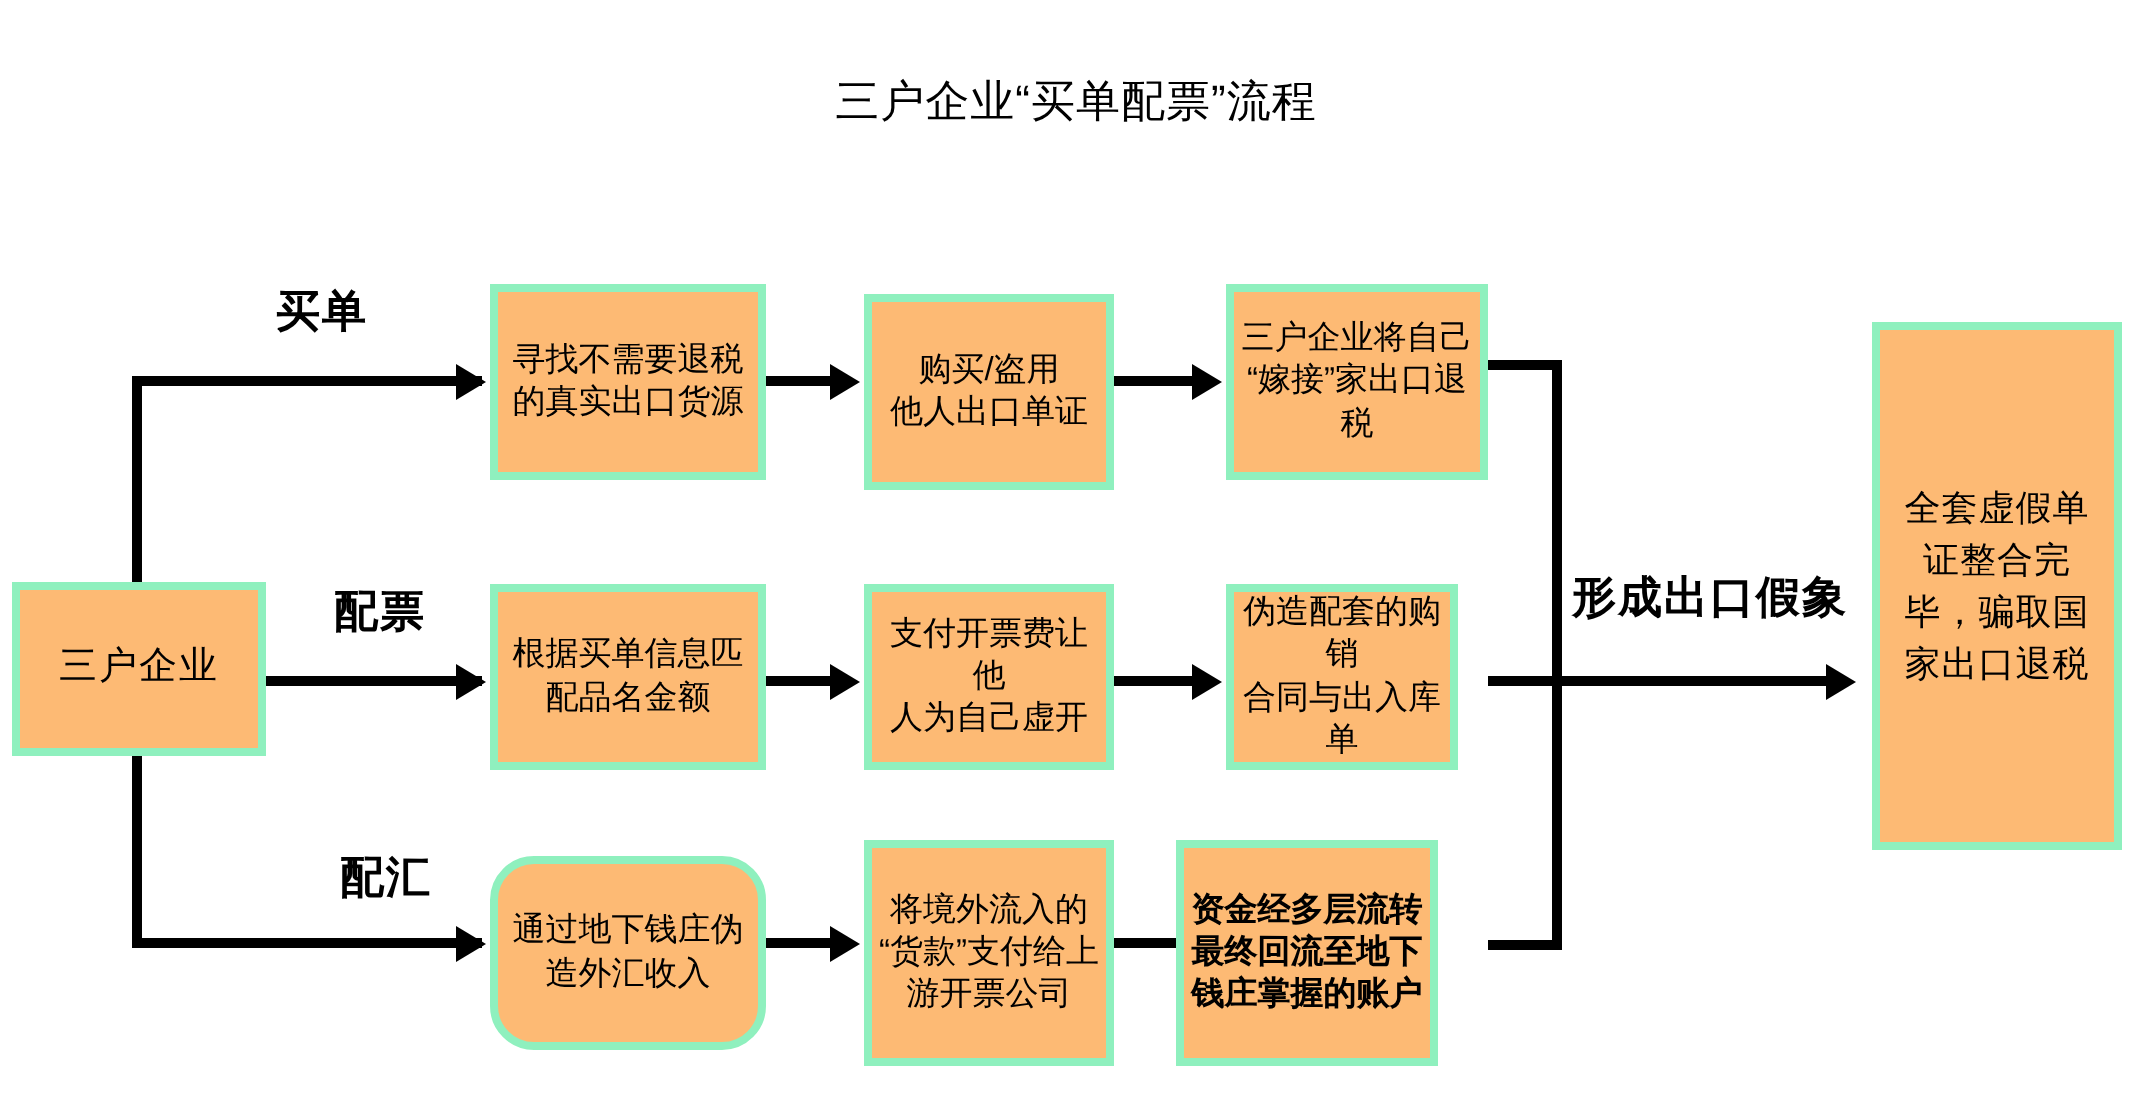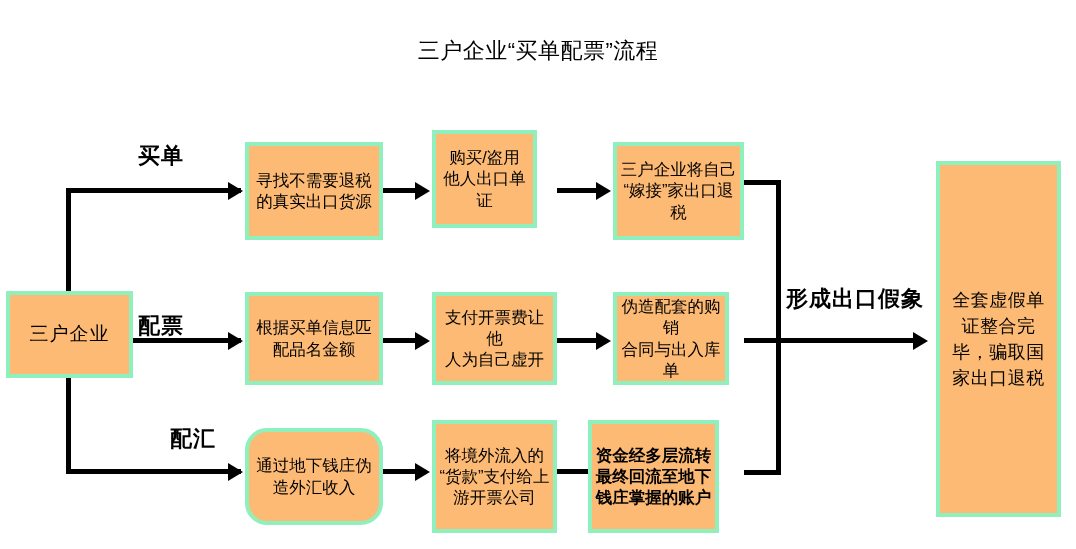--- a/index.html
+++ b/index.html
@@ -101,36 +101,36 @@
   <div class="hline" style="left:66px; top:188px; width:175px;"></div>
   <div class="arrow-right" style="left:228px; top:181.5px;"></div>
   <div class="edge-label" style="left:138px; top:141px;">买单</div>
 
   <div class="node" style="left:245px; top:142px; width:138px; height:98px;">寻找不需要退税
 的真实出口货源</div>
 
   <div class="hline" style="left:383px; top:188px; width:35px;"></div>
   <div class="arrow-right" style="left:415px; top:181.5px;"></div>
 
-  <div class="node" style="left:432px; top:130px; width:105px; height:98px;">购买/盗用
+  <div class="node" style="left:432px; top:147px; width:125px; height:98px;">购买/盗用
 他人出口单证</div>
 
   <div class="hline" style="left:557px; top:188px; width:42px;"></div>
   <div class="arrow-right" style="left:596px; top:181.5px;"></div>
 
   <div class="node" style="left:613px; top:142px; width:131px; height:98px;">三户企业将自己
 “嫁接”家出口退税</div>
 
   <div class="hline" style="left:744px; top:180px; width:37px;"></div>
 
   <div class="node start" style="left:6px; top:291px; width:127px; height:87px;">三户企业</div>
 
   <div class="hline" style="left:133px; top:338px; width:108px;"></div>
   <div class="arrow-right" style="left:228px; top:331.5px;"></div>
-  <div class="edge-label" style="left:138px; top:291px;margin-top:20px;">配票</div>
+  <div class="edge-label" style="left:167px; top:291px;">配票</div>
 
   <div class="node" style="left:245px; top:292px; width:138px; height:93px;">根据买单信息匹
 配品名金额</div>
 
   <div class="hline" style="left:383px; top:338px; width:35px;"></div>
   <div class="arrow-right" style="left:415px; top:331.5px;"></div>
 
   <div class="node" style="left:432px; top:292px; width:125px; height:93px;">支付开票费让他
 人为自己虚开</div>
 
@@ -163,18 +163,18 @@
 
   <div class="hline" style="left:744px; top:470px; width:37px;"></div>
 
   <div class="vline" style="left:776px; top:180px; height:295px;"></div>
   <div class="hline" style="left:744px; top:338px; width:40px;"></div>
 
   <div class="hline" style="left:776px; top:338px; width:140px;"></div>
   <div class="arrow-right" style="left:913px; top:331.5px;"></div>
   <div class="edge-label" style="left:786px; top:284px;">形成出口假象</div>
 
-  <div class="node final" style="left:936px; top:161px; width:125px; height:356px;">全套虚假单
+  <div class="node final" style="left:936px; top:161px; width:125px; height:264px;">全套虚假单
 证整合完
 毕，骗取国
 家出口退税</div>
 
 </div>
 
 </body></html>

